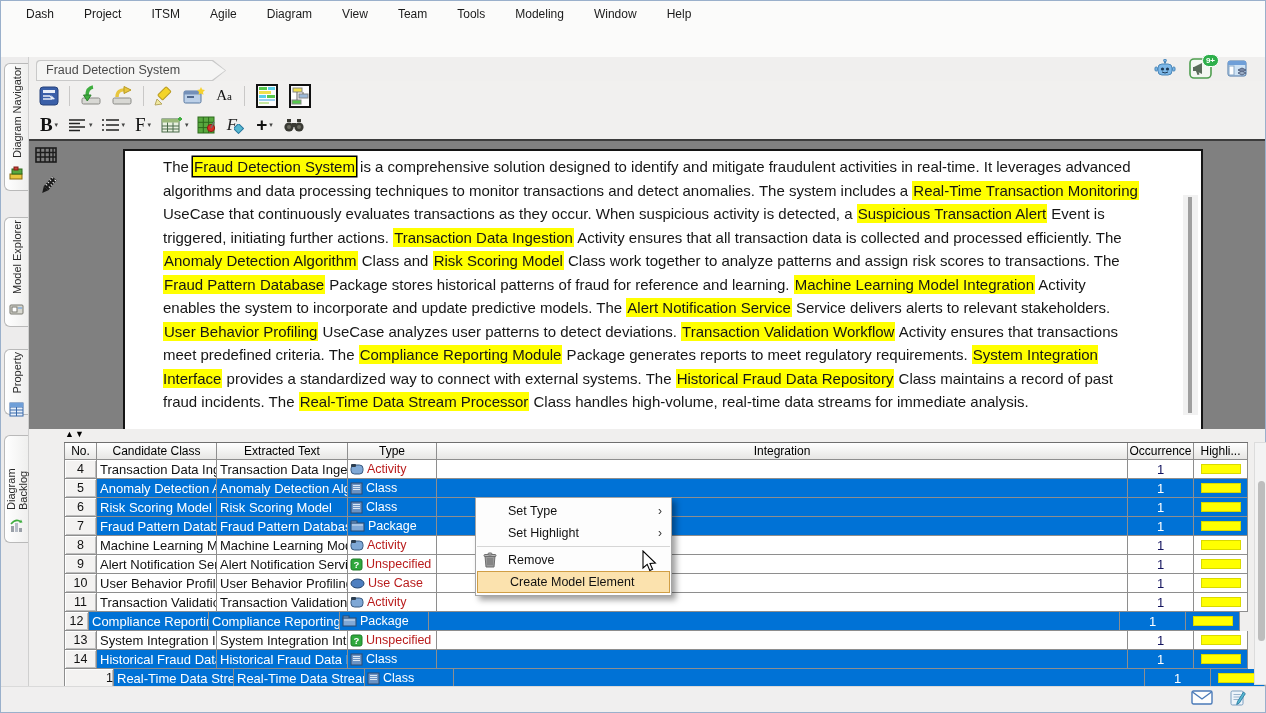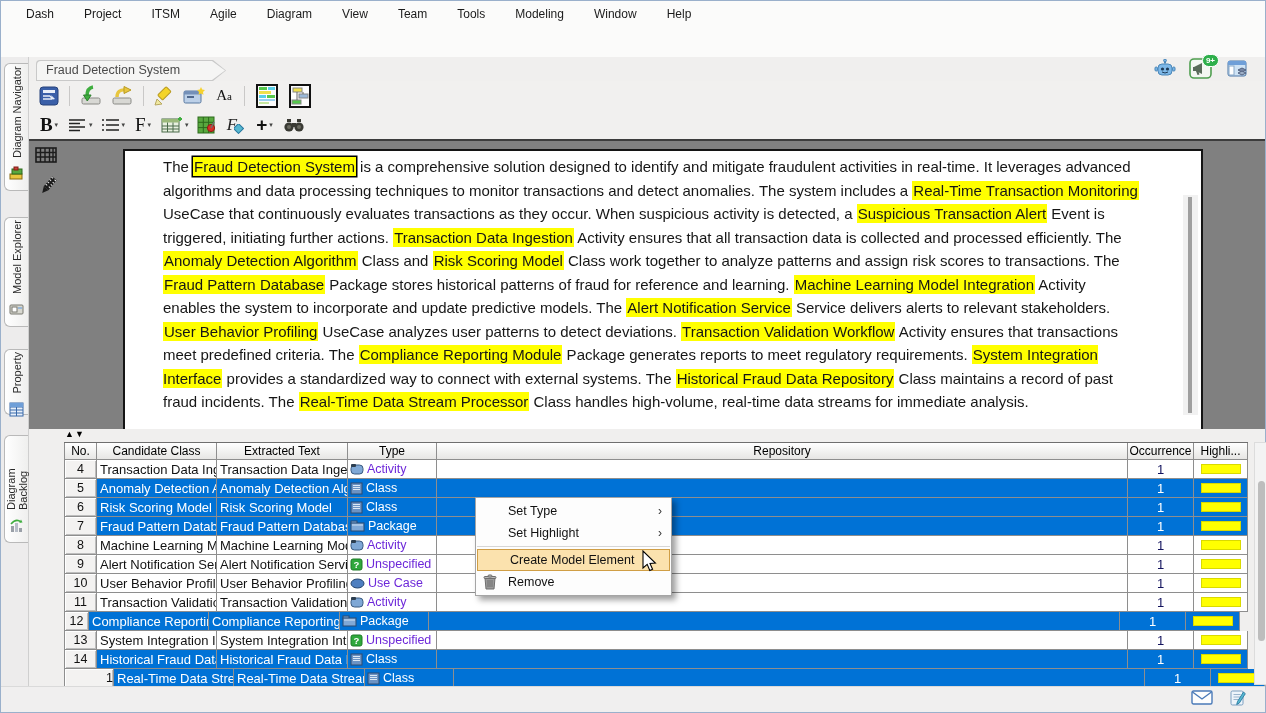--- a/index.html
+++ b/index.html
@@ -78,21 +78,21 @@
   .trow { display:flex; height:19px; }
   .trow.hdr { height:17px; }
   .tcell { border-right:1px solid #8e8e8e; border-bottom:1px solid #8e8e8e; overflow:hidden; white-space:nowrap;
            font-size:13px; color:#111; display:flex; align-items:center; background:#fff; }
   .tcell:first-child { border-left:1px solid #8e8e8e; }
   .hdr .tcell { background:linear-gradient(#ffffff,#e7e6e4); font-weight:normal; font-size:12px; justify-content:center; color:#000; }
   .num { justify-content:center; background:#f3f2f1 !important; color:#111 !important;
          box-shadow:inset 1px 1px 0 #ffffff, inset -1px -1px 0 #bdbdbd; font-size:12.5px; }
   .trow.selected .tcell { background:#0072d6; color:#fff; }
   .txt { padding-left:3px; }
-  .type-lbl { color:#6d28d9; margin-left:3px; font-size:12.5px; }
+  .type-lbl { color:#b91c1c; margin-left:3px; font-size:12.5px; }
   .trow.selected .type-lbl { color:#fff; }
   .occ { justify-content:center; color:#13135e; }
   .trow.selected .occ { color:#fff; }
   .hlcell { justify-content:center; }
   .swatch { width:40px; height:10px; background:#ffff00; border:1px solid #d9d900; }
   .table-scrollbar { position:absolute; left:1225px; top:0; width:14px; height:243px; background:#f3f3f3; border:1px solid #dcdcdc; }
   .table-thumb { position:absolute; left:3px; top:38px; width:7px; height:160px; background:#bdbdbd; border-radius:4px; }
 
   
   .context-menu { position:absolute; left:474px; top:496px; width:197px; background:#fdfdfd; border:1px solid #a5a5a5;
@@ -368,21 +368,21 @@
         <div class="split-arrows">▲▼</div>
       </div>
 
       <div class="bottom">
         <div class="cctable" id="cctable">
             <div class="trow hdr">
               <div class="tcell" style="width: 33px; flex: 0 0 auto;">No.</div>
               <div class="tcell" style="width: 120px; flex: 0 0 auto;">Candidate Class</div>
               <div class="tcell" style="width: 131px; flex: 0 0 auto;">Extracted Text</div>
               <div class="tcell" style="width: 89px; flex: 0 0 auto;">Type</div>
-              <div class="tcell" style="width: 691px; flex: 0 0 auto;">Repository</div>
+              <div class="tcell" style="width: 691px; flex: 0 0 auto;">Integration</div>
               <div class="tcell" style="width: 66px; flex: 0 0 auto;">Occurrence</div>
               <div class="tcell" style="width: 54px; flex: 0 0 auto;">Highli...</div>
             </div>
             <div class="trow">
               <div class="tcell num" style="width: 33px; flex: 0 0 auto;">4</div>
               <div class="tcell txt" style="width: 120px; flex: 0 0 auto;">Transaction Data Ingestion</div>
               <div class="tcell txt" style="width: 131px; flex: 0 0 auto;">Transaction Data Ingestion</div>
               <div class="tcell type" style="width: 89px; flex: 0 0 auto;">
                 <span style="margin-left: 2px; display: flex;">
                   <svg width="14" height="12" viewBox="0 0 14 12">
@@ -619,31 +619,31 @@
   <div class="context-menu" id="context-menu">
       <div class="cm-item">
         <span>Set Type</span>
         <span class="arrow">›</span>
       </div>
       <div class="cm-item">
         <span>Set Highlight</span>
         <span class="arrow">›</span>
       </div>
       <div class="cm-sep"></div>
-      <div class="cm-item hot">
-        <span>Create Model Element</span>
-      </div>
       <div class="cm-item">
         <span>Remove</span>
         <span class="cm-gutter-icon"><svg width="14" height="16" viewBox="0 0 14 16">
             <path d="M2 4 h10 l-1 11 h-8z" fill="#9a9a9a" stroke="#6e6e6e"></path>
             <rect x="1" y="2.5" width="12" height="2" rx="1" fill="#b8b8b8" stroke="#6e6e6e"></rect>
             <rect x="5" y="1" width="4" height="2" rx="1" fill="#b8b8b8" stroke="#6e6e6e"></rect>
             <path d="M5 6 v7 M7 6 v7 M9 6 v7" stroke="#707070"></path>
           </svg></span>
+      </div>
+      <div class="cm-item hot">
+        <span>Create Model Element</span>
       </div>
     </div>
 
   <div class="cursor-arrow">
     <svg width="16" height="24" viewBox="0 0 16 24">
         <path d="M2 1 L2 18 L6.2 14.4 L8.8 20.5 L11.6 19.3 L9 13.4 L14.4 13 Z" fill="#fff" stroke="#000" stroke-width="1.1"></path>
       </svg>
   </div>
 
   <div class="statusbar">

